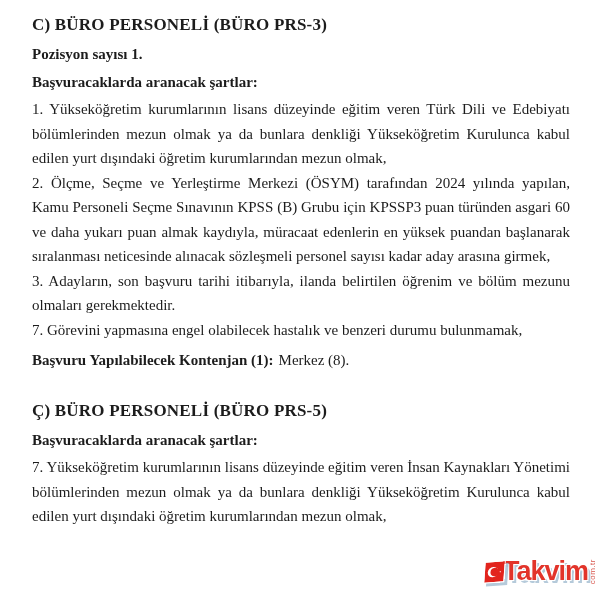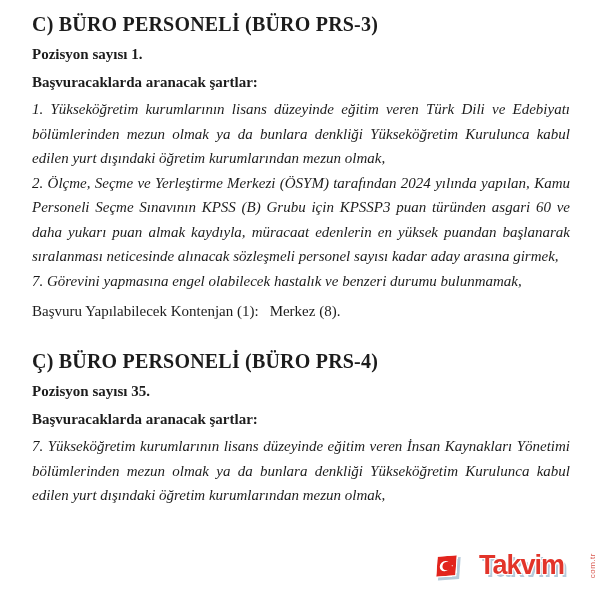--- a/index.html
+++ b/index.html
@@ -14,59 +14,57 @@
     overflow: hidden;
     font-family: "Liberation Serif", "DejaVu Serif", serif;
     color: #1c1c1c;
   }
   .doc {
     padding: 9px 30px 0 32px;
     font-size: 15px;
   }
   .heading {
     font-weight: bold;
-    font-size: 20px;
+    font-size: 17px;
     line-height: 19px;
     margin: 6px 0 11px 0;
     letter-spacing: 0.2px;
   }
   .bold-line {
     font-weight: bold;
     line-height: 19px;
     margin: 8px 0 9px 0;
   }
   .bold-line.req {
     margin-bottom: 5px;
   }
   .req-list p {
     margin: 0;
     text-align: justify;
     line-height: 24.5px;
-    font-style: italic;
   }
   .quota {
     margin: 9px 0 0 0;
     line-height: 19px;
   }
   .quota .b {
-    font-weight: normal;
-    margin-right: 11px;
+    font-weight: bold;
+    margin-right: 5px;
   }
   .section-gap {
     height: 25px;
   }
   
   .watermark {
     position: absolute;
     right: 3px;
-    bottom: 10px;
+    bottom: 4px;
     display: flex;
     align-items: center;
     font-family: "Liberation Sans", "DejaVu Sans", sans-serif;
-    gap: 24px;
   }
   .wm-flag {
     width: 19px;
     height: 20px;
     transform: skew(-8deg) rotate(-4deg);
     box-shadow: 3px 3px 0 rgba(168, 193, 212, 0.85);
     border: 1px solid #ffffff;
     margin-right: -2px;
     position: relative;
     z-index: 2;
@@ -104,32 +102,32 @@
 
   <div class="heading">C) BÜRO PERSONELİ (BÜRO PRS-3)</div>
 
   <div class="bold-line">Pozisyon sayısı 1.</div>
 
   <div class="bold-line req">Başvuracaklarda aranacak şartlar:</div>
 
   <div class="req-list">
       <p class="req-item">1. Yükseköğretim kurumlarının lisans düzeyinde eğitim veren Türk Dili ve Edebiyatı bölümlerinden mezun olmak ya da bunlara denkliği Yükseköğretim Kurulunca kabul edilen yurt dışındaki öğretim kurumlarından mezun olmak,</p>
       <p class="req-item">2. Ölçme, Seçme ve Yerleştirme Merkezi (ÖSYM) tarafından 2024 yılında yapılan, Kamu Personeli Seçme Sınavının KPSS (B) Grubu için KPSSP3 puan türünden asgari 60 ve daha yukarı puan almak kaydıyla, müracaat edenlerin en yüksek puandan başlanarak sıralanması neticesinde alınacak sözleşmeli personel sayısı kadar aday arasına girmek,</p>
+      <p class="req-item">3. Adayların, son başvuru tarihi itibarıyla, ilanda belirtilen öğrenim ve bölüm mezunu olmaları gerekmektedir.</p>
       <p class="req-item">7. Görevini yapmasına engel olabilecek hastalık ve benzeri durumu bulunmamak,</p>
     </div>
 
   <p class="quota">
     <span class="b">Başvuru Yapılabilecek Kontenjan (1):</span><span>Merkez (8).</span>
   </p>
 
   <div class="section-gap"></div>
 
-  <div class="heading">Ç) BÜRO PERSONELİ (BÜRO PRS-4)</div>
+  <div class="heading">Ç) BÜRO PERSONELİ (BÜRO PRS-5)</div>
 
-  <div class="bold-line">Pozisyon sayısı 35.</div>
 
   <div class="bold-line req">Başvuracaklarda aranacak şartlar:</div>
 
   <div class="req-list">
       <p class="req-item">7. Yükseköğretim kurumlarının lisans düzeyinde eğitim veren İnsan Kaynakları Yönetimi bölümlerinden mezun olmak ya da bunlara denkliği Yükseköğretim Kurulunca kabul edilen yurt dışındaki öğretim kurumlarından mezun olmak,</p>
     </div>
 
 </div>
 
 <div class="watermark">

